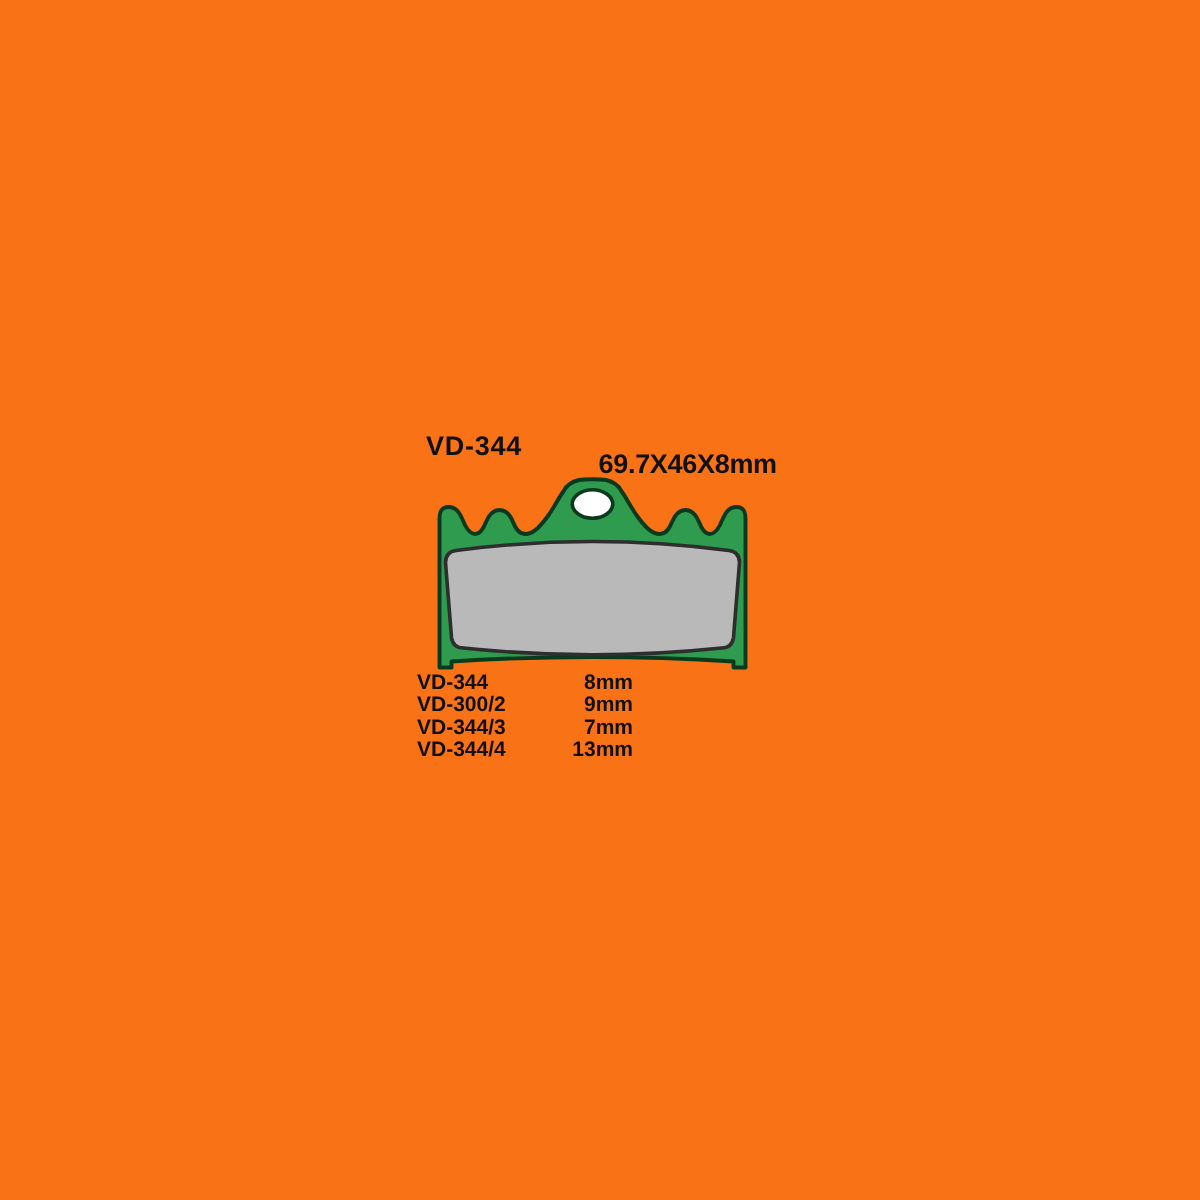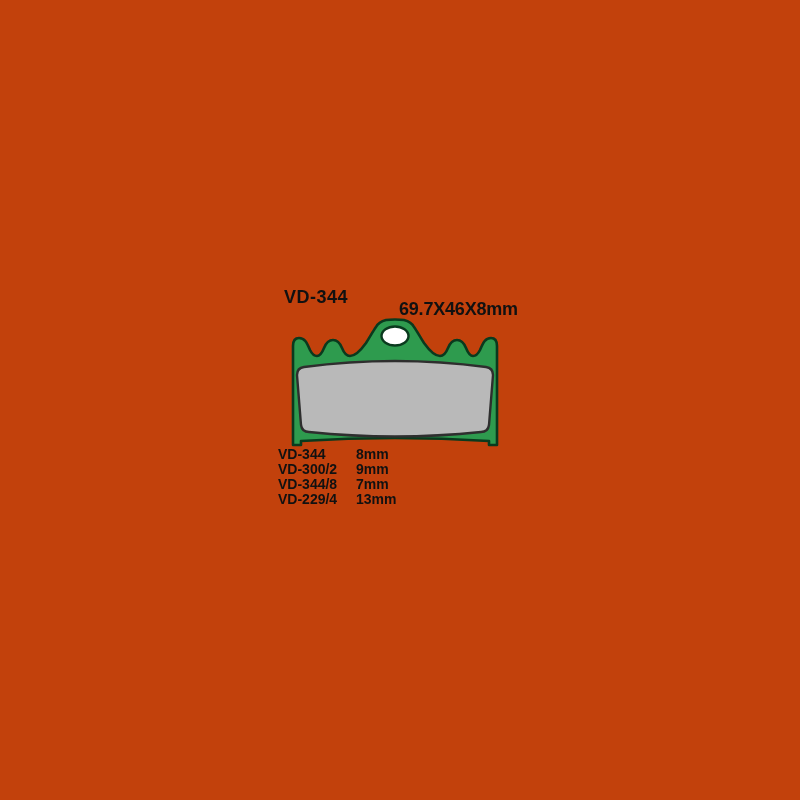--- a/index.html
+++ b/index.html
@@ -1,21 +1,21 @@
 <!DOCTYPE html>
 <html><head>
 <meta charset="utf-8">
 <style>
   * { margin: 0; padding: 0; box-sizing: border-box; }
   html, body { background: #ffffff; }
   .canvas {
     position: relative;
     width: 800px;
     height: 800px;
-    background: #c2410c;
+    background: #f97316;
     font-family: "Liberation Sans", sans-serif;
     color: #111111;
     overflow: hidden;
   }
   .title-row { position: absolute; top: 287px; left: 0; width: 800px; height: 22px; }
   .model-code {
     position: absolute; left: 284px; top: 0;
     font-size: 18px; font-weight: bold; letter-spacing: 0.5px;
     white-space: nowrap;
   }
@@ -32,21 +32,21 @@
     position: absolute; left: 278px; top: 446px;
     width: 160px;
   }
   .variant-row {
     display: flex; align-items: center;
     height: 15px;
     font-size: 14px; font-weight: bold;
     white-space: nowrap;
   }
   .variant-model { width: 78px; text-align: left; }
-  .variant-thickness { width: 66px; text-align: left; }
+  .variant-thickness { width: 66px; text-align: right; }
 </style>
 </head>
 <body>
 
 <div class="canvas">
 
   <div class="title-row">
     <div class="model-code">VD-344</div>
     <div class="dimensions">69.7X46X8mm</div>
   </div>
@@ -96,22 +96,22 @@
   <div class="variant-table">
     <div class="variant-row">
       <span class="variant-model">VD-344</span>
       <span class="variant-thickness">8mm</span>
     </div>
     <div class="variant-row">
       <span class="variant-model">VD-300/2</span>
       <span class="variant-thickness">9mm</span>
     </div>
     <div class="variant-row">
-      <span class="variant-model">VD-344/8</span>
+      <span class="variant-model">VD-344/3</span>
       <span class="variant-thickness">7mm</span>
     </div>
     <div class="variant-row">
-      <span class="variant-model">VD-229/4</span>
+      <span class="variant-model">VD-344/4</span>
       <span class="variant-thickness">13mm</span>
     </div>
   </div>
 
 </div>
 
 </body></html>

